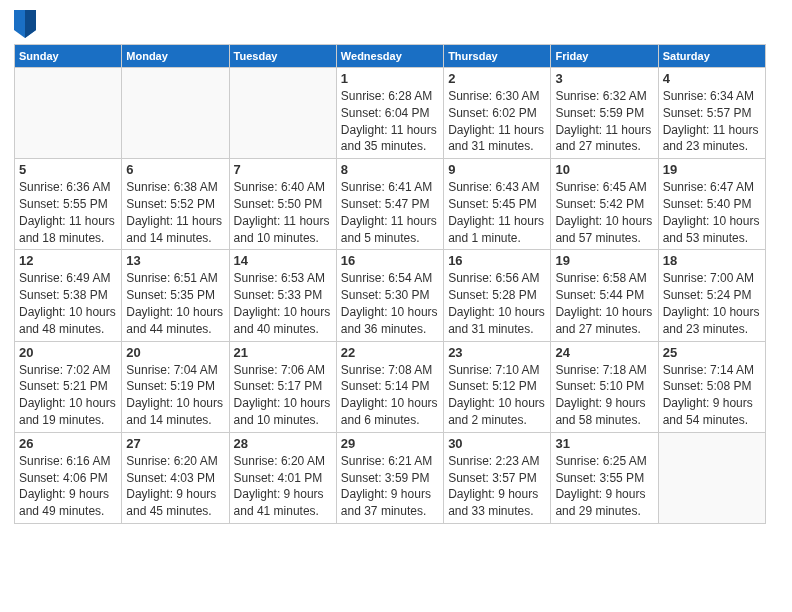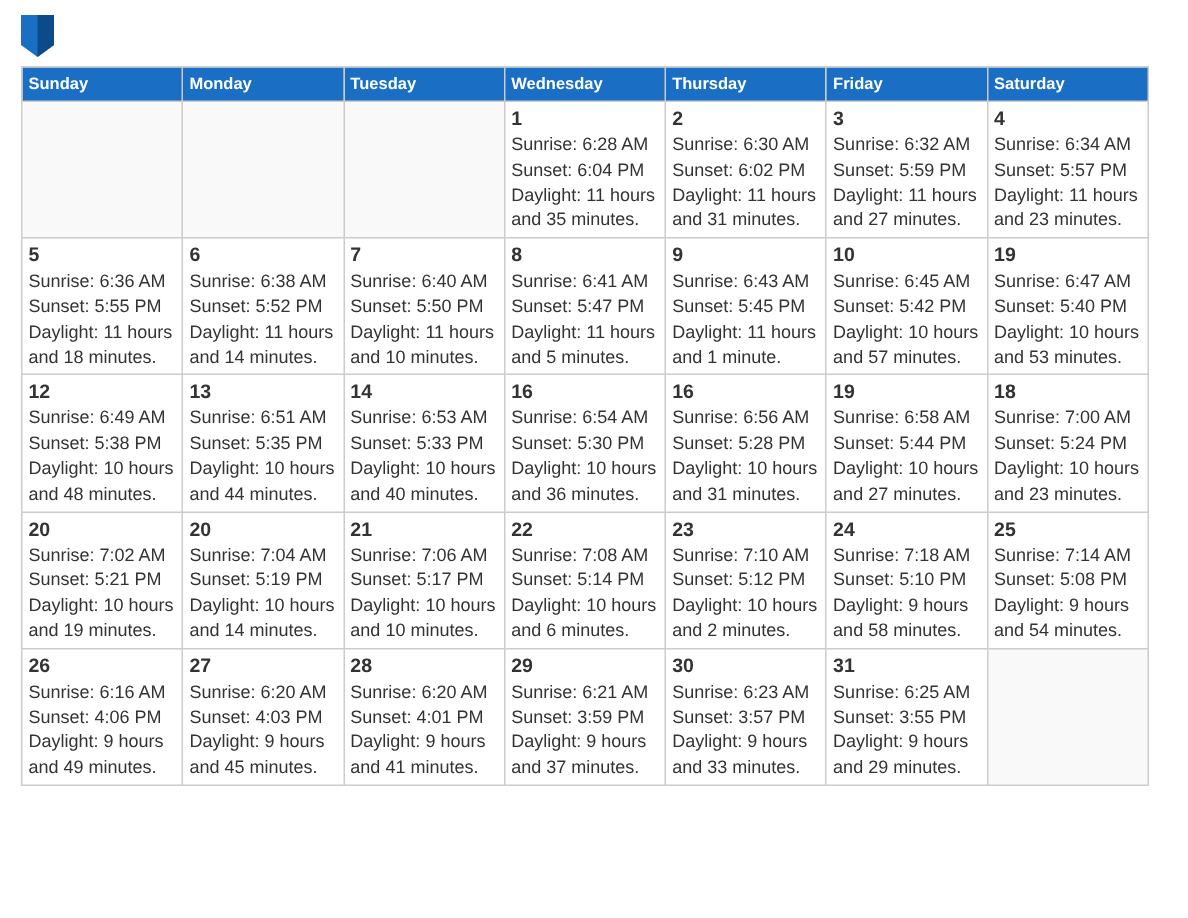--- a/index.html
+++ b/index.html
@@ -333,21 +333,21 @@
           </td>
           <td>
             <span class="day-num">29</span>
             <div class="day-info">Sunrise: 6:21 AM
 Sunset: 3:59 PM
 Daylight: 9 hours
 and 37 minutes.</div>
           </td>
           <td>
             <span class="day-num">30</span>
-            <div class="day-info">Sunrise: 6:23 AM
+            <div class="day-info">Sunrise: 2:23 AM
 Sunset: 3:57 PM
 Daylight: 9 hours
 and 33 minutes.</div>
           </td>
           <td>
             <span class="day-num">31</span>
             <div class="day-info">Sunrise: 6:25 AM
 Sunset: 3:55 PM
 Daylight: 9 hours
 and 29 minutes.</div>

